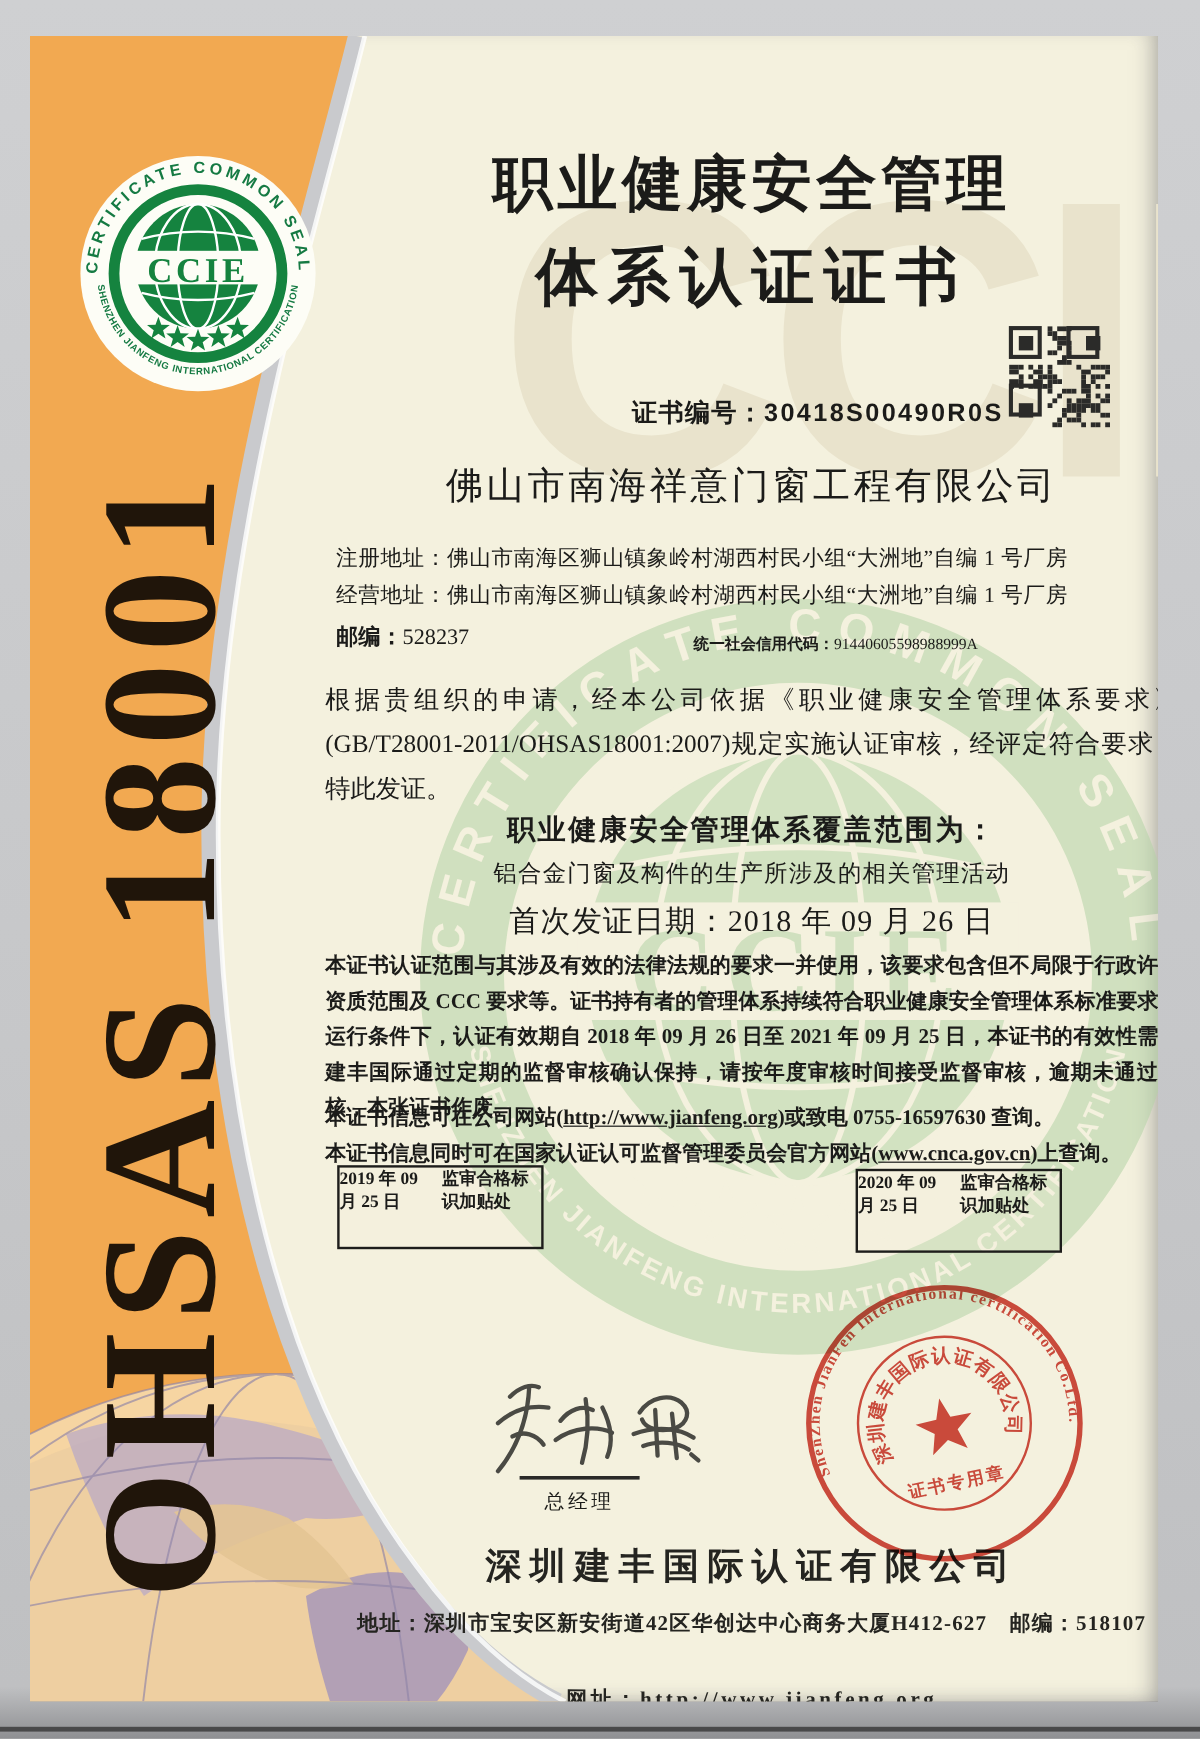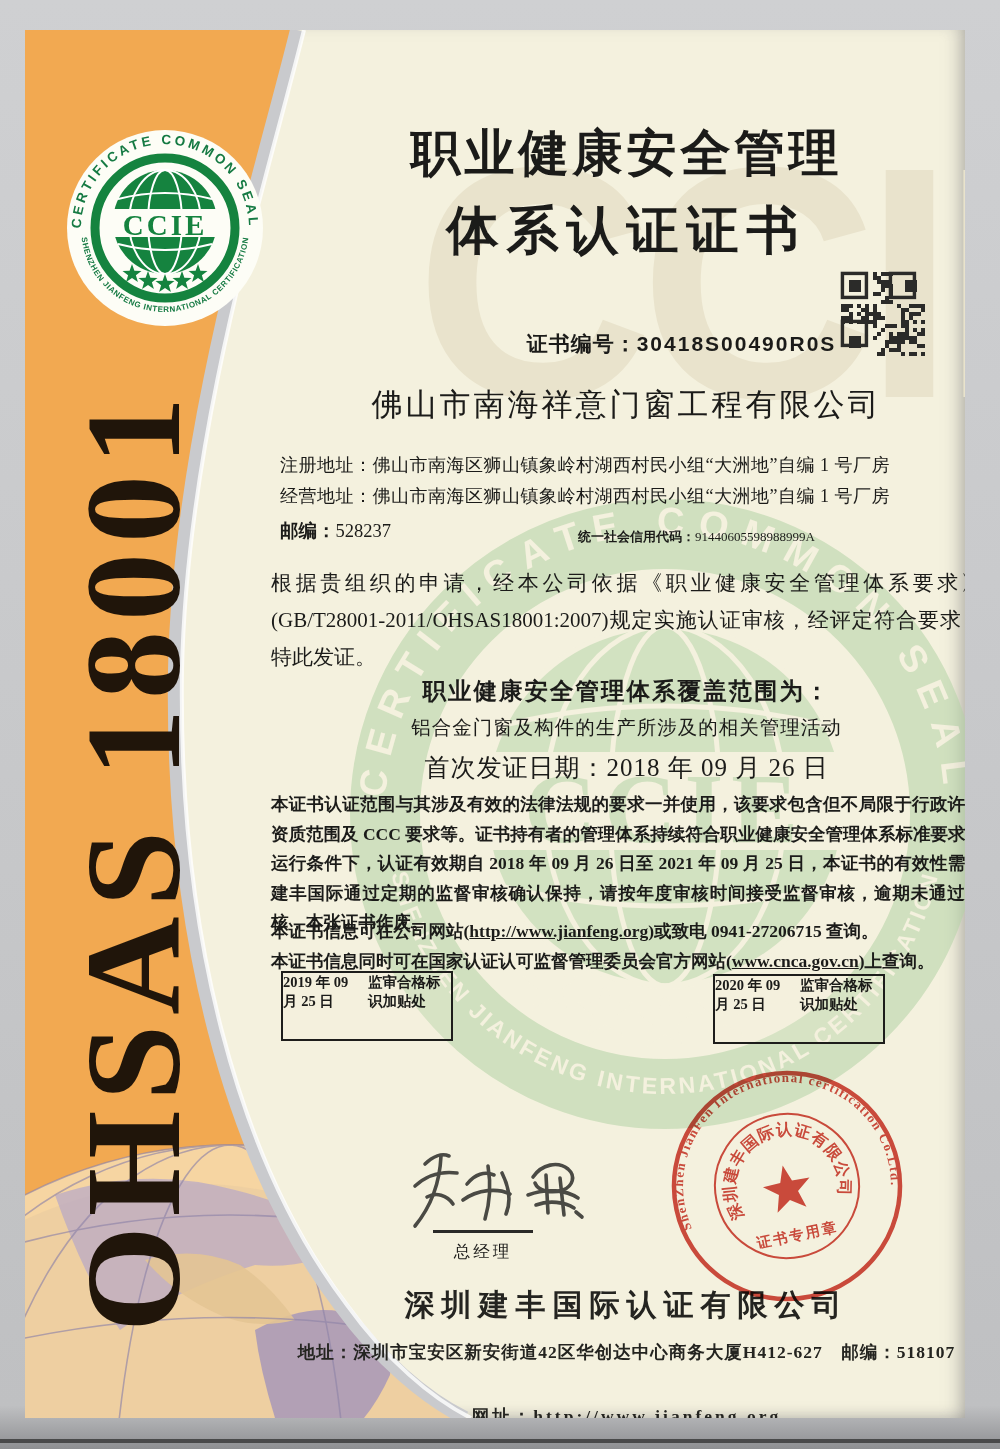--- a/index.html
+++ b/index.html
@@ -309,21 +309,21 @@
 
     <div class="blk para p1" style="top:535px">根据贵组织的申请，经本公司依据《职业健康安全管理体系要求》(GB/T28001-2011/OHSAS18001:2007)规定实施认证审核，经评定符合要求，特此发证。</div>
 
     <div class="blk ctr scope-t" style="top:684px">铝合金门窗及构件的生产所涉及的相关管理活动</div>
     <div class="blk ctr scope-h" style="top:645px">职业健康安全管理体系覆盖范围为：</div>
     <div class="blk ctr issue" style="top:721px">首次发证日期：2018 年 09 月 26 日</div>
 
     <div class="blk para p2" style="top:760px">本证书认证范围与其涉及有效的法律法规的要求一并使用，该要求包含但不局限于行政许可资质范围及 CCC 要求等。证书持有者的管理体系持续符合职业健康安全管理体系标准要求的运行条件下，认证有效期自 2018 年 09 月 26 日至 2021 年 09 月 25 日，本证书的有效性需经建丰国际通过定期的监督审核确认保持，请按年度审核时间接受监督审核，逾期未通过审核，本张证书作废。</div>
 
     <div class="blk infoline" style="top:889px">
-      <span>本证书信息可在公司网站(</span><span class="url">http://www.jianfeng.org</span><span>)或致电 0941-27206715 查询。</span>
+      <span>本证书信息可在公司网站(</span><span class="url">http://www.jianfeng.org</span><span>)或致电 0755-16597630 查询。</span>
     </div>
     <div class="blk infoline" style="top:919px">
       <span>本证书信息同时可在国家认证认可监督管理委员会官方网站(</span><span class="url">www.cnca.gov.cn</span><span>)上查询。</span>
     </div>
 
     <div class="blk audit-box" style="top:941px;left:256px">
       <div>2019 年 09 月 25 日</div>
       <div>监审合格标识加贴处</div>
     </div>
     <div class="blk audit-box" style="top:944px;left:688px">

